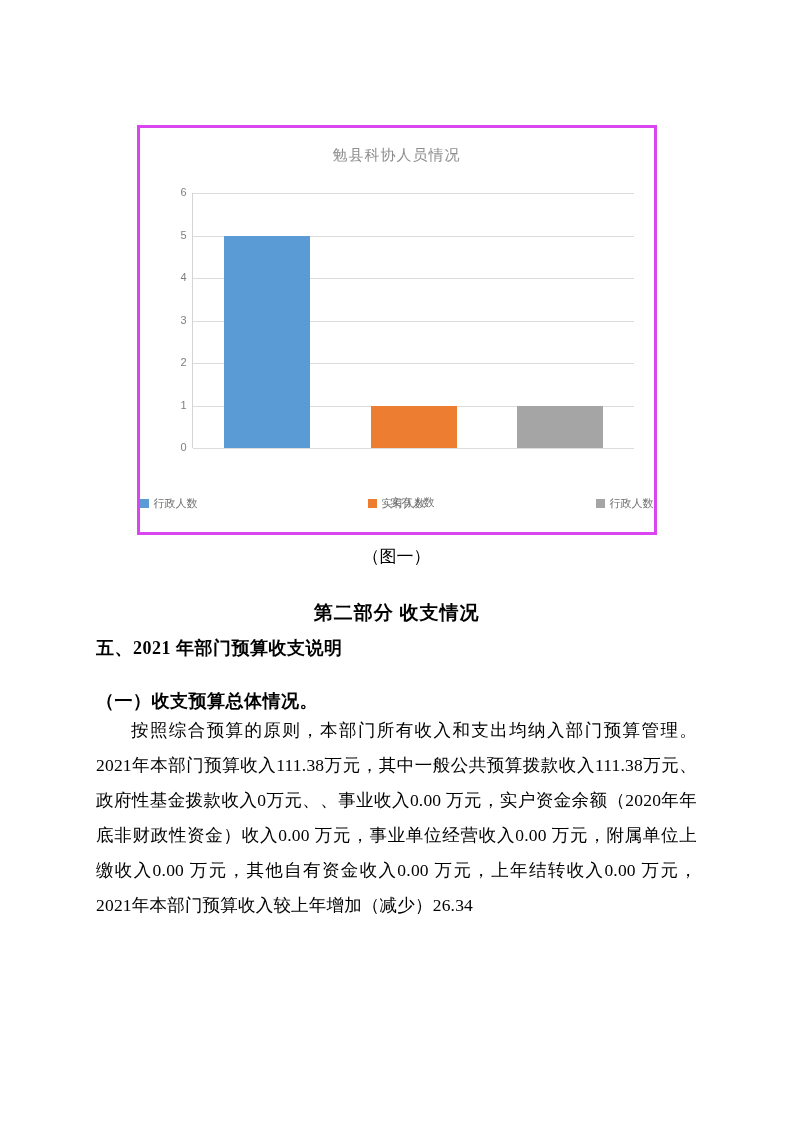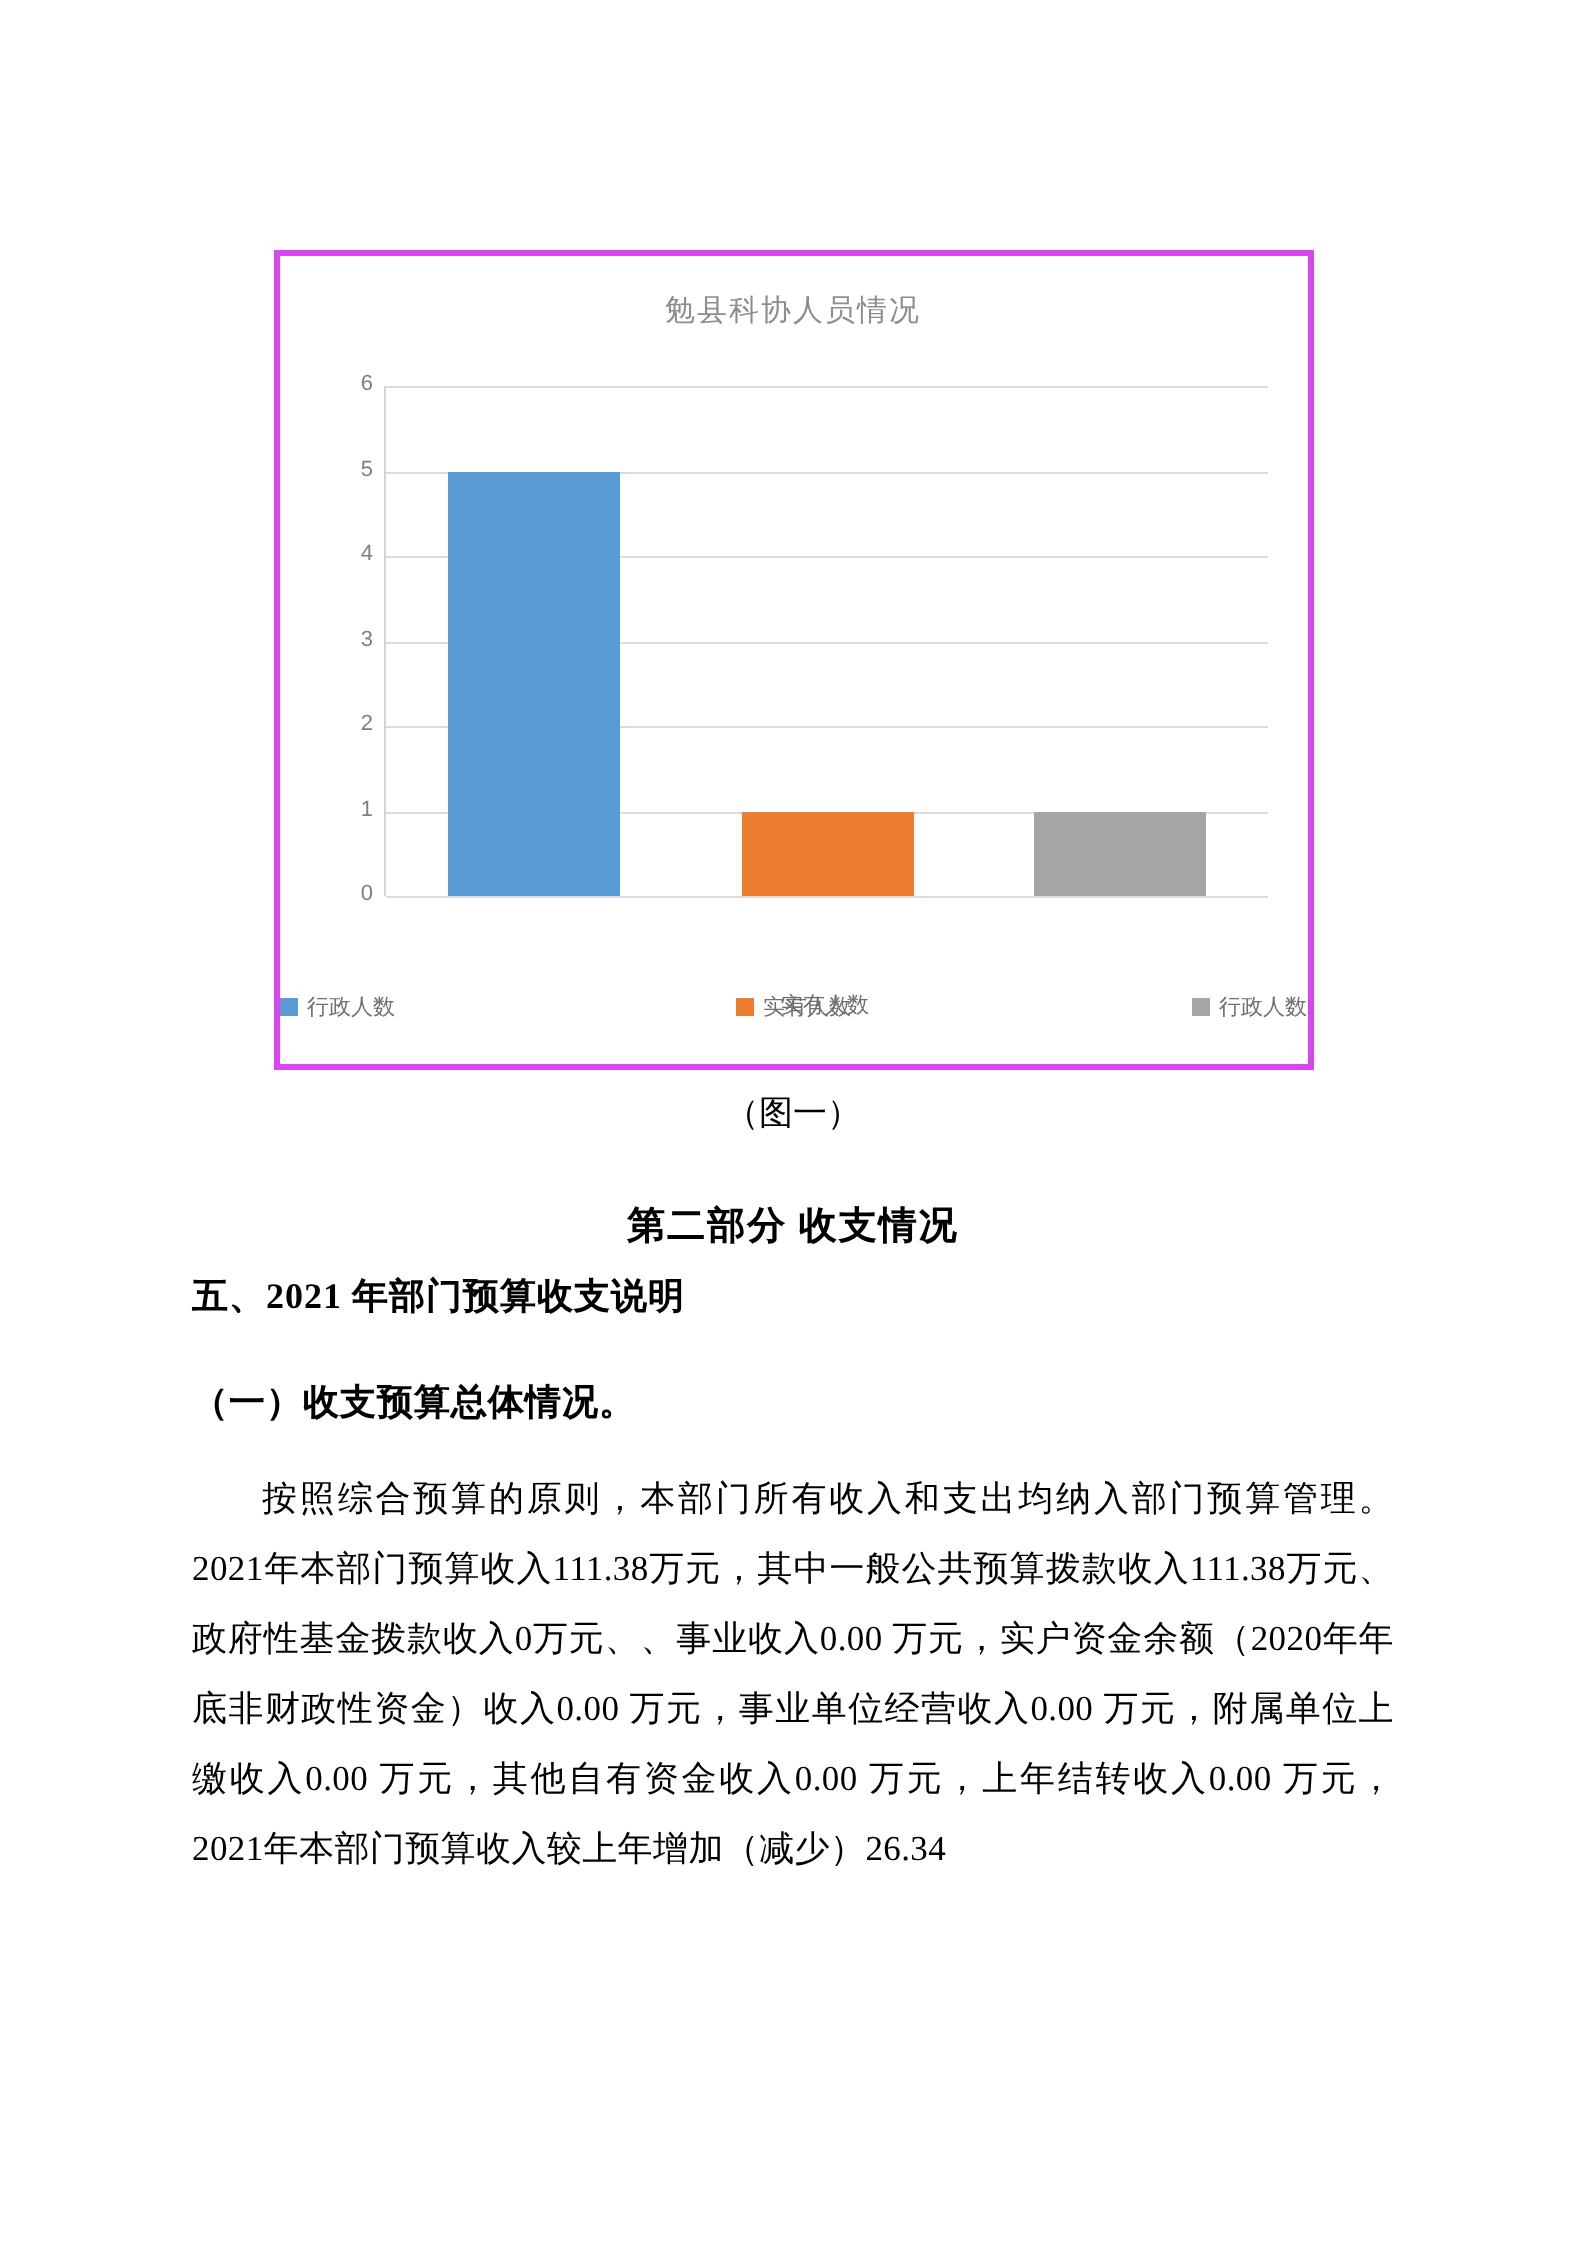--- a/index.html
+++ b/index.html
@@ -149,21 +149,21 @@
   }
   .h-left2 {
     font-size: 18px;
     font-weight: bold;
     margin-top: 29px;
     letter-spacing: 0.5px;
   }
   .para {
     font-size: 17.5px;
     line-height: 2.0;
-    margin-top: 19px;
+    margin-top: 0;
     text-indent: 2em;
     text-align: justify;
     letter-spacing: 0.2px;
   }
 </style>
 </head>
 <body>
 
 <div class="page">
 

